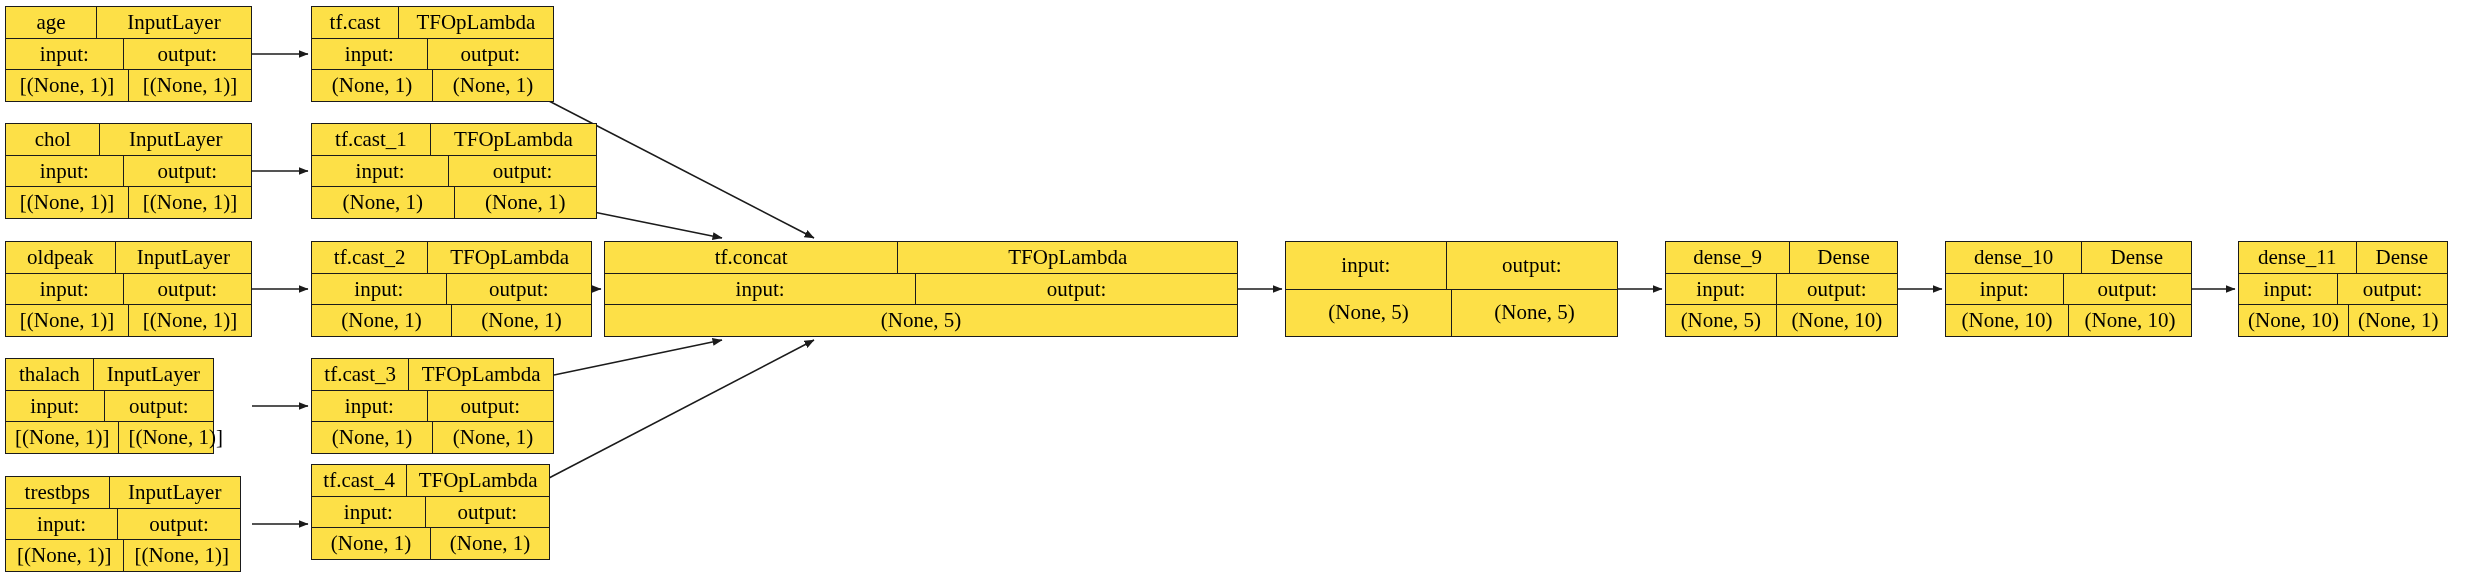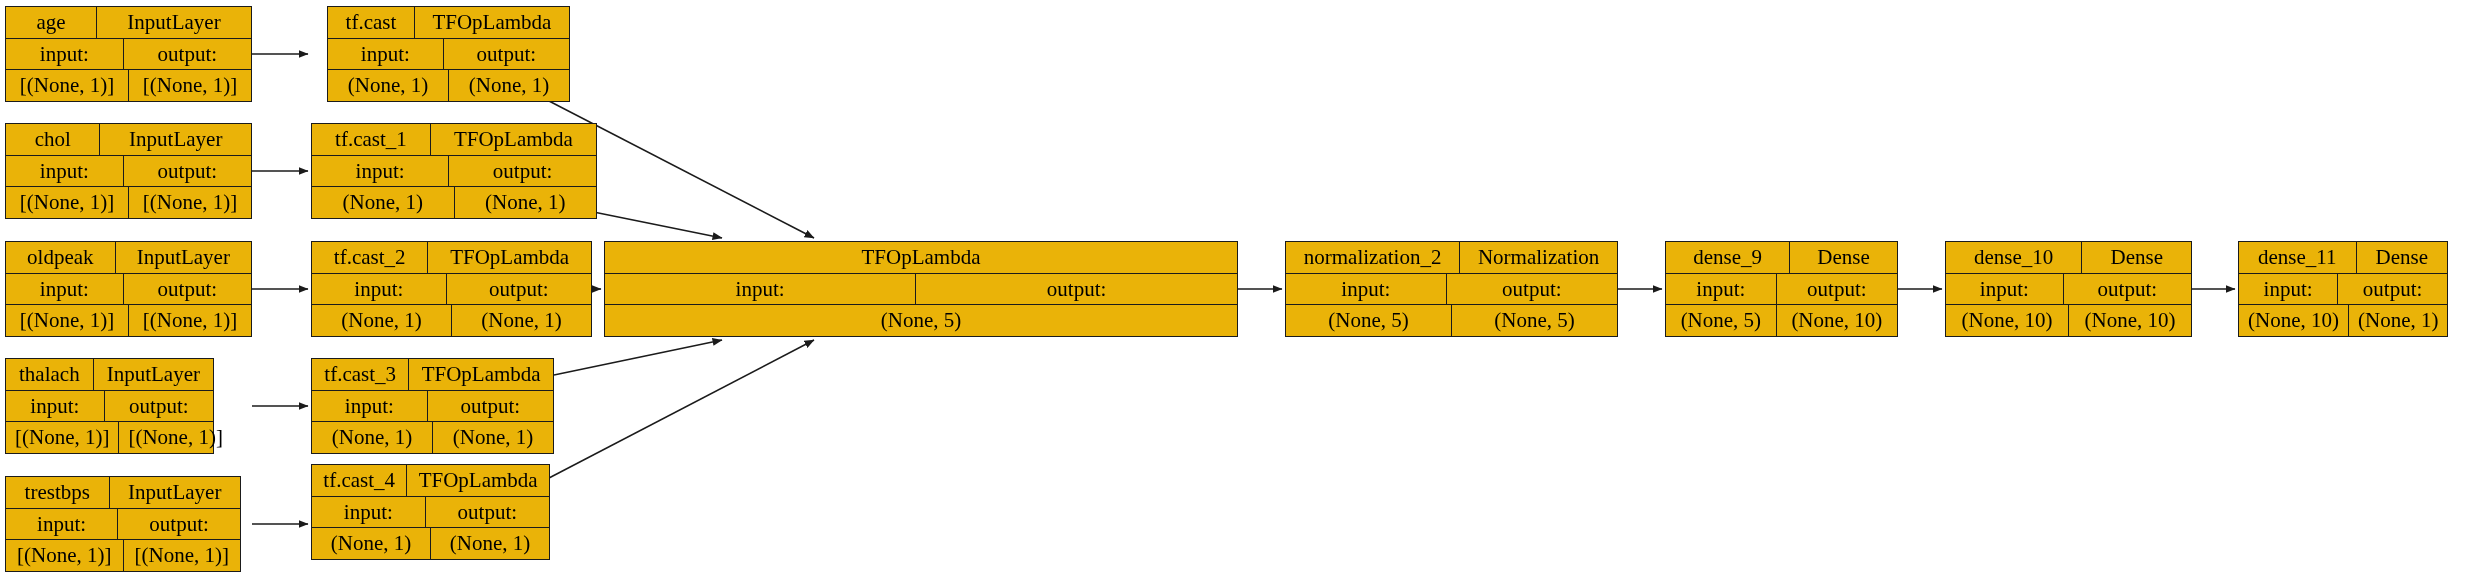--- a/index.html
+++ b/index.html
@@ -16,21 +16,21 @@
     position: absolute;
     left: 0; top: 0;
     width: 2479px; height: 573px;
     pointer-events: none;
   }
   .edges line { stroke: #1b1b1b; stroke-width: 1.5; }
   .node {
     position: absolute;
     height: 96px;
     box-sizing: border-box;
-    background: #eab308;
+    background: #fde047;
     border: 1.5px solid #1b1b1b;
     display: flex;
     flex-direction: column;
   }
   .row {
     flex: 1 1 0;
     display: flex;
     border-top: 1.5px solid #1b1b1b;
     min-height: 0;
   }
@@ -145,21 +145,21 @@
     <div class="row">
       <div class="cell">input:</div>
       <div class="cell">output:</div>
     </div>
     <div class="row">
       <div class="cell">[(None, 1)]</div>
       <div class="cell">[(None, 1)]</div>
     </div>
   </div>
 
-  <div class="node" style="left:327px;top:6px;width:243px">
+  <div class="node" style="left:311px;top:6px;width:243px">
     <div class="row">
       <div class="cell">tf.cast</div>
       <div class="cell">TFOpLambda</div>
     </div>
     <div class="row">
       <div class="cell">input:</div>
       <div class="cell">output:</div>
     </div>
     <div class="row">
       <div class="cell">(None, 1)</div>
@@ -222,36 +222,33 @@
       <div class="cell">output:</div>
     </div>
     <div class="row">
       <div class="cell">(None, 1)</div>
       <div class="cell">(None, 1)</div>
     </div>
   </div>
 
   <div class="node" style="left:604px;top:241px;width:634px">
     <div class="row">
+      <div class="cell">tf.concat</div>
       <div class="cell">TFOpLambda</div>
     </div>
     <div class="row">
       <div class="cell">input:</div>
       <div class="cell">output:</div>
     </div>
     <div class="row">
       <div class="cell">(None, 5)</div>
     </div>
   </div>
 
   <div class="node" style="left:1285px;top:241px;width:333px">
-    <div class="row">
-      <div class="cell">normalization_2</div>
-      <div class="cell">Normalization</div>
-    </div>
     <div class="row">
       <div class="cell">input:</div>
       <div class="cell">output:</div>
     </div>
     <div class="row">
       <div class="cell">(None, 5)</div>
       <div class="cell">(None, 5)</div>
     </div>
   </div>
 

